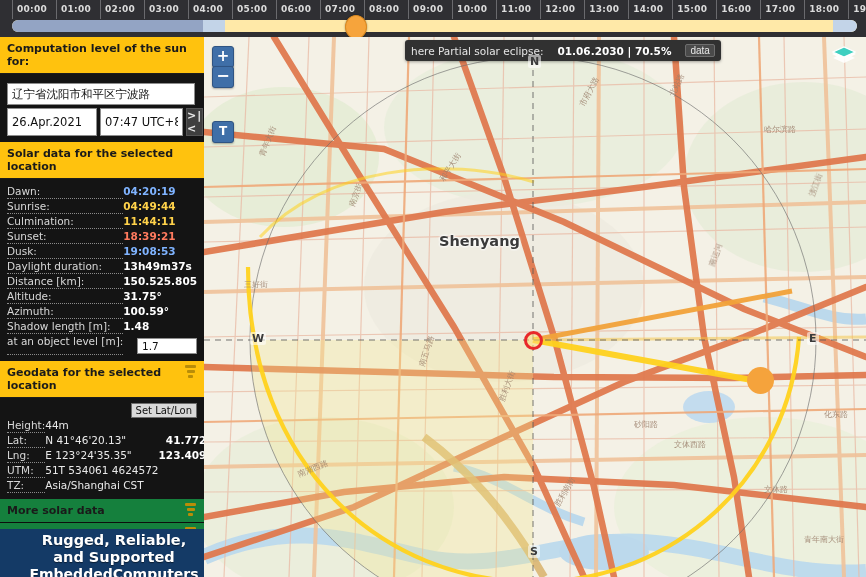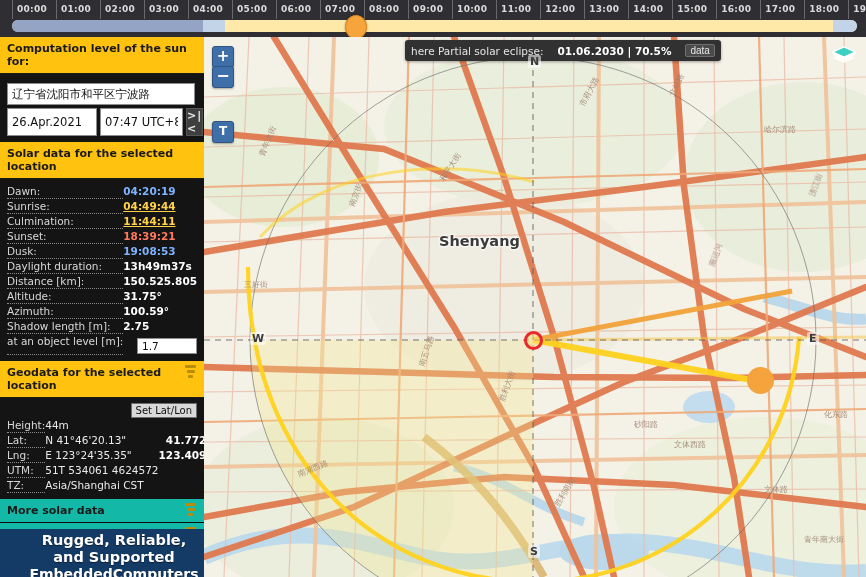--- a/index.html
+++ b/index.html
@@ -47,39 +47,39 @@
     flex:1;background:#3f3f3f;color:#e8e8e8;border:1px solid #555;font-size:11px;font-weight:bold;
     display:flex;align-items:center;justify-content:center;letter-spacing:1px;cursor:pointer;
   }
   
   table.dt{width:100%;border-collapse:collapse;}
   table.dt td{font-size:10.5px;padding:1px 0;vertical-align:top;}
   td.lbl{color:#d8d8d8;border-bottom:1px dotted #8a8a8a;width:108px;white-space:nowrap;}
   td.val{font-weight:bold;text-align:left;padding-left:6px;white-space:nowrap;}
   .sp-row td{padding-top:7px;}
   .v-blue{color:#7fb3ff;}
-  .v-yellow{color:#ffd24a;text-decoration:underline;}
+  .v-yellow{color:#ffd24a;}
   .v-red{color:#ff7a5e;}
   .v-white{color:#ffffff;}
   .objinp{
     background:#fff;border:1px solid #8d8d8d;width:50px;font-size:10.5px;color:#111;
     padding:1px 4px;font-family:"DejaVu Sans","Liberation Sans",sans-serif;
   }
   
   td.glbl{color:#d8d8d8;border-bottom:1px dotted #8a8a8a;width:32px;white-space:nowrap;}
   td.gmid{color:#e9e9e9;font-size:10.5px;padding-left:6px;white-space:nowrap;}
   td.gval{color:#ffffff;font-weight:bold;font-size:10.5px;text-align:right;white-space:nowrap;}
   #setll{
     background:#d9d9d9;border:1px solid #6d6d6d;font-size:10px;color:#111;
     padding:1px 4px;float:right;cursor:pointer;
     font-family:"DejaVu Sans","Liberation Sans",sans-serif;
   }
   
   .menu-item{
-    background:#14b8a6;color:#1a1a1a;font-size:11px;font-weight:bold;
+    background:#15803d;color:#1a1a1a;font-size:11px;font-weight:bold;
     padding:5px 7px;border-bottom:1px solid #0d0d0d;position:relative;cursor:pointer;
   }
   .mi-icon{position:absolute;right:7px;top:4px;width:12px;height:13px;}
   .mi-icon i{display:block;width:11px;height:3px;background:#b98d08;border-radius:1px;margin-bottom:2px;}
   .mi-icon i:nth-child(2){width:8px;margin-left:1.5px;}
   .mi-icon i:nth-child(3){width:5px;margin-left:3px;}
   
   #ad{position:absolute;left:0;bottom:0;width:228px;height:48px;background:#143a66;overflow:hidden;}
   #adtxt{color:#fff;font-weight:bold;text-align:center;font-size:14.5px;line-height:17px;padding-top:3px;
          text-shadow:0 1px 1px rgba(0,0,0,.5);}
@@ -251,21 +251,21 @@
           <tr class="sp-row">
             <td class="lbl">Altitude:</td>
             <td class="val v-white">31.75°</td>
           </tr>
           <tr>
             <td class="lbl">Azimuth:</td>
             <td class="val v-white">100.59°</td>
           </tr>
           <tr class="sp-row">
             <td class="lbl">Shadow length [m]:</td>
-            <td class="val v-white">2.75</td>
+            <td class="val v-white">1.48</td>
           </tr>
         </tbody>
       <tbody>
           <tr>
         <td class="lbl">at an object level [m]:</td>
         <td class="val" style="text-align:right;padding-top:4px;">
           <input class="objinp" value="1.7" style="">
         </td>
       </tr>
     </tbody>

